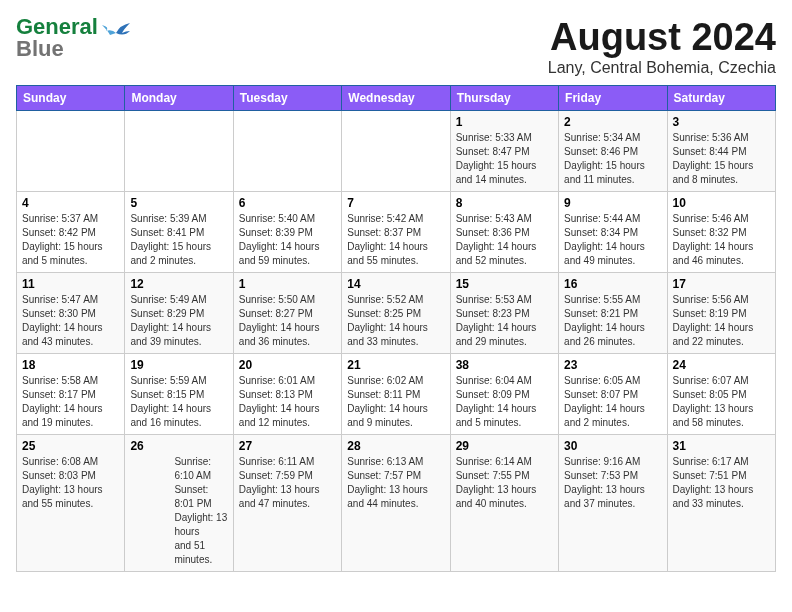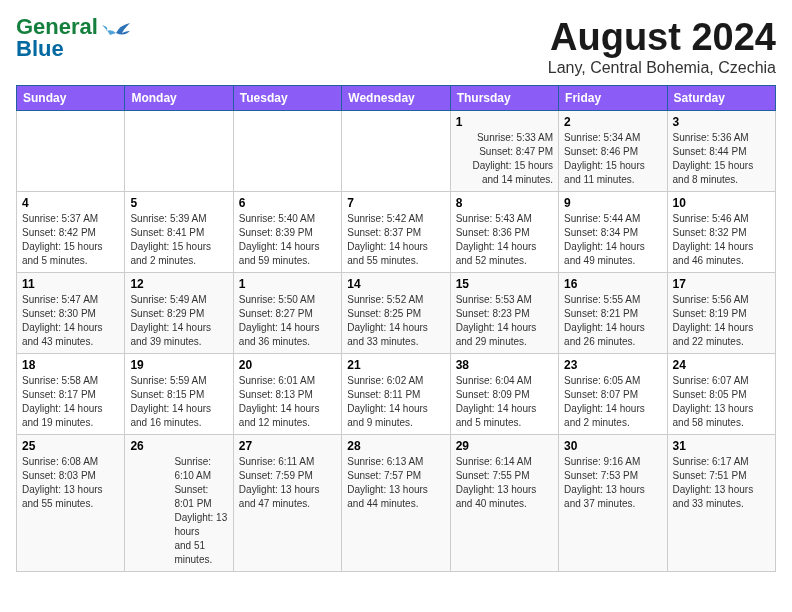--- a/index.html
+++ b/index.html
@@ -82,21 +82,21 @@
     }
   </style>
 </head>
 <body>
 
 <div class="header">
   <div class="logo">
     <div style="display:flex; align-items:center; gap:4px;">
       <span class="logo-text">
         <span>General</span><br>
-        <span style="color:#0369a1;">Blue</span>
+        <span style="color:#737373;">Blue</span>
       </span>
       <svg width="28" height="22" viewBox="0 0 28 22" style="margin-bottom:8px;">
         <path d="M14 10 Q18 2 28 0 Q22 6 20 10 Q24 8 28 8 Q22 14 14 10z" fill="#2e72b8"></path>
         <path d="M14 10 Q10 6 4 8 Q8 4 0 2 Q6 8 8 12z" fill="#4fa3d8"></path>
       </svg>
     </div>
   </div>
   <div class="title-section">
     <div class="main-title">August 2024</div>
     <div class="subtitle">Lany, Central Bohemia, Czechia</div>
@@ -116,21 +116,21 @@
       </tr>
   </thead>
   <tbody id="calendar-body">
       <tr>
         <td class="empty-cell"></td>
         <td class="empty-cell"></td>
         <td class="empty-cell"></td>
         <td class="empty-cell"></td>
         <td>
           <span class="day-number">1</span>
-          <div class="day-info" style="white-space: pre-line; text-align: right;">Sunrise: 5:33 AM
+          <div class="day-info" style="white-space: pre-line;">Sunrise: 5:33 AM
 Sunset: 8:47 PM
 Daylight: 15 hours
 and 14 minutes.</div>
         </td>
         <td>
           <span class="day-number">2</span>
           <div class="day-info" style="white-space: pre-line;">Sunrise: 5:34 AM
 Sunset: 8:46 PM
 Daylight: 15 hours
 and 11 minutes.</div>

